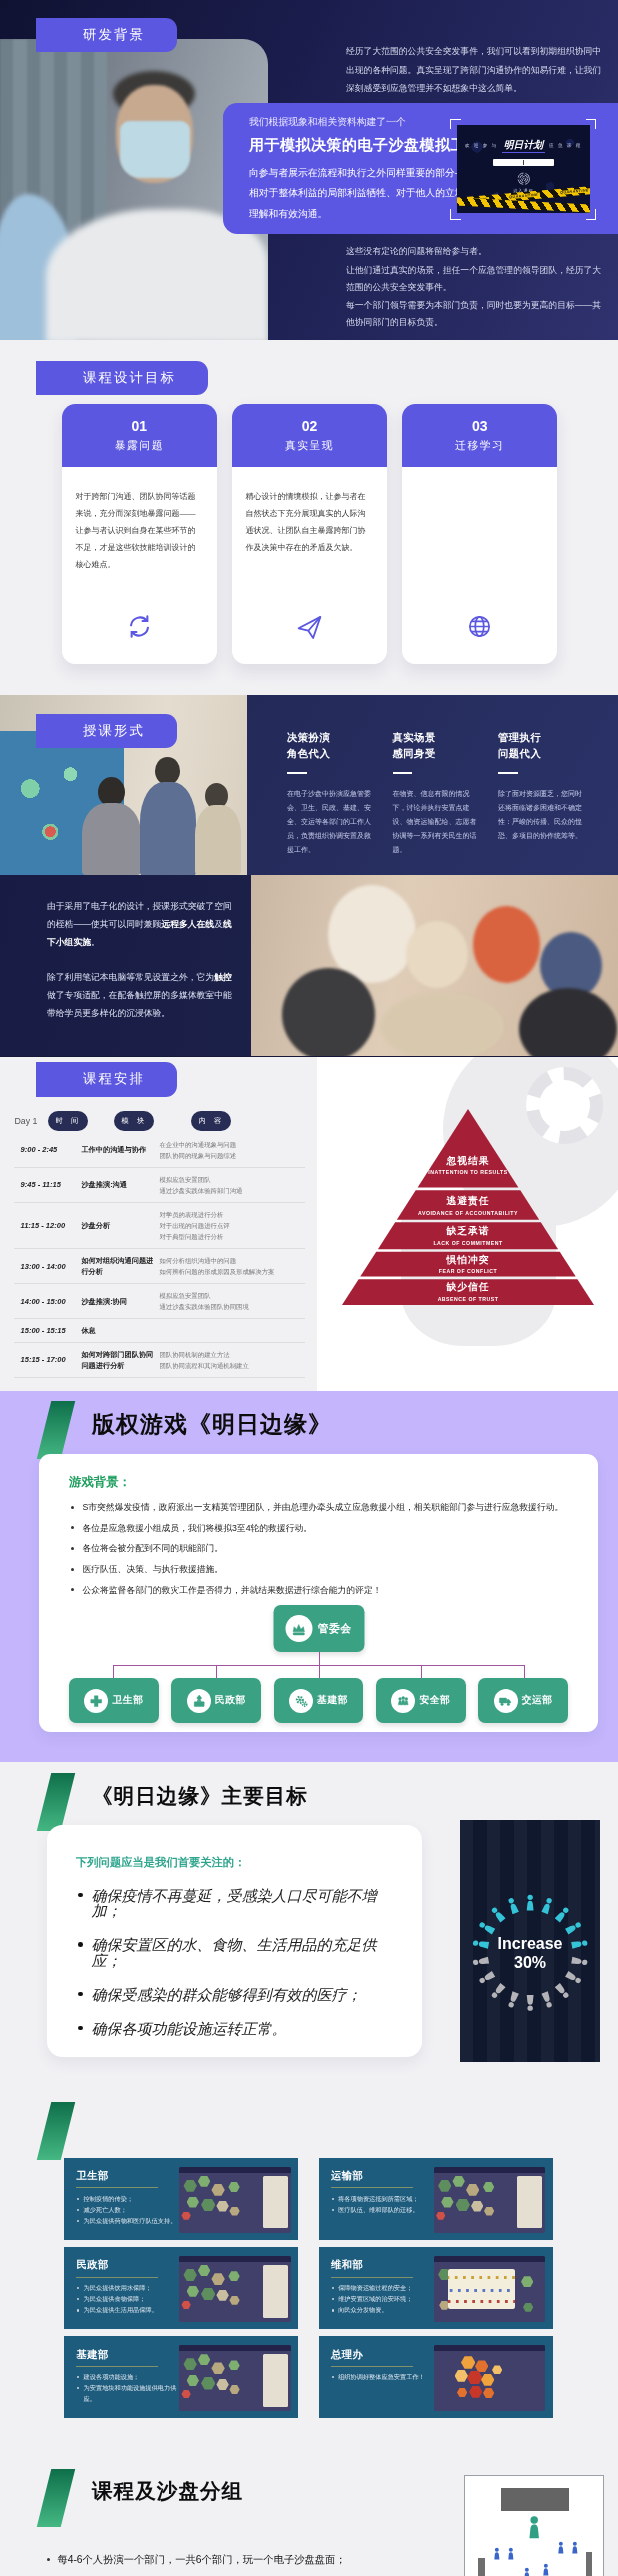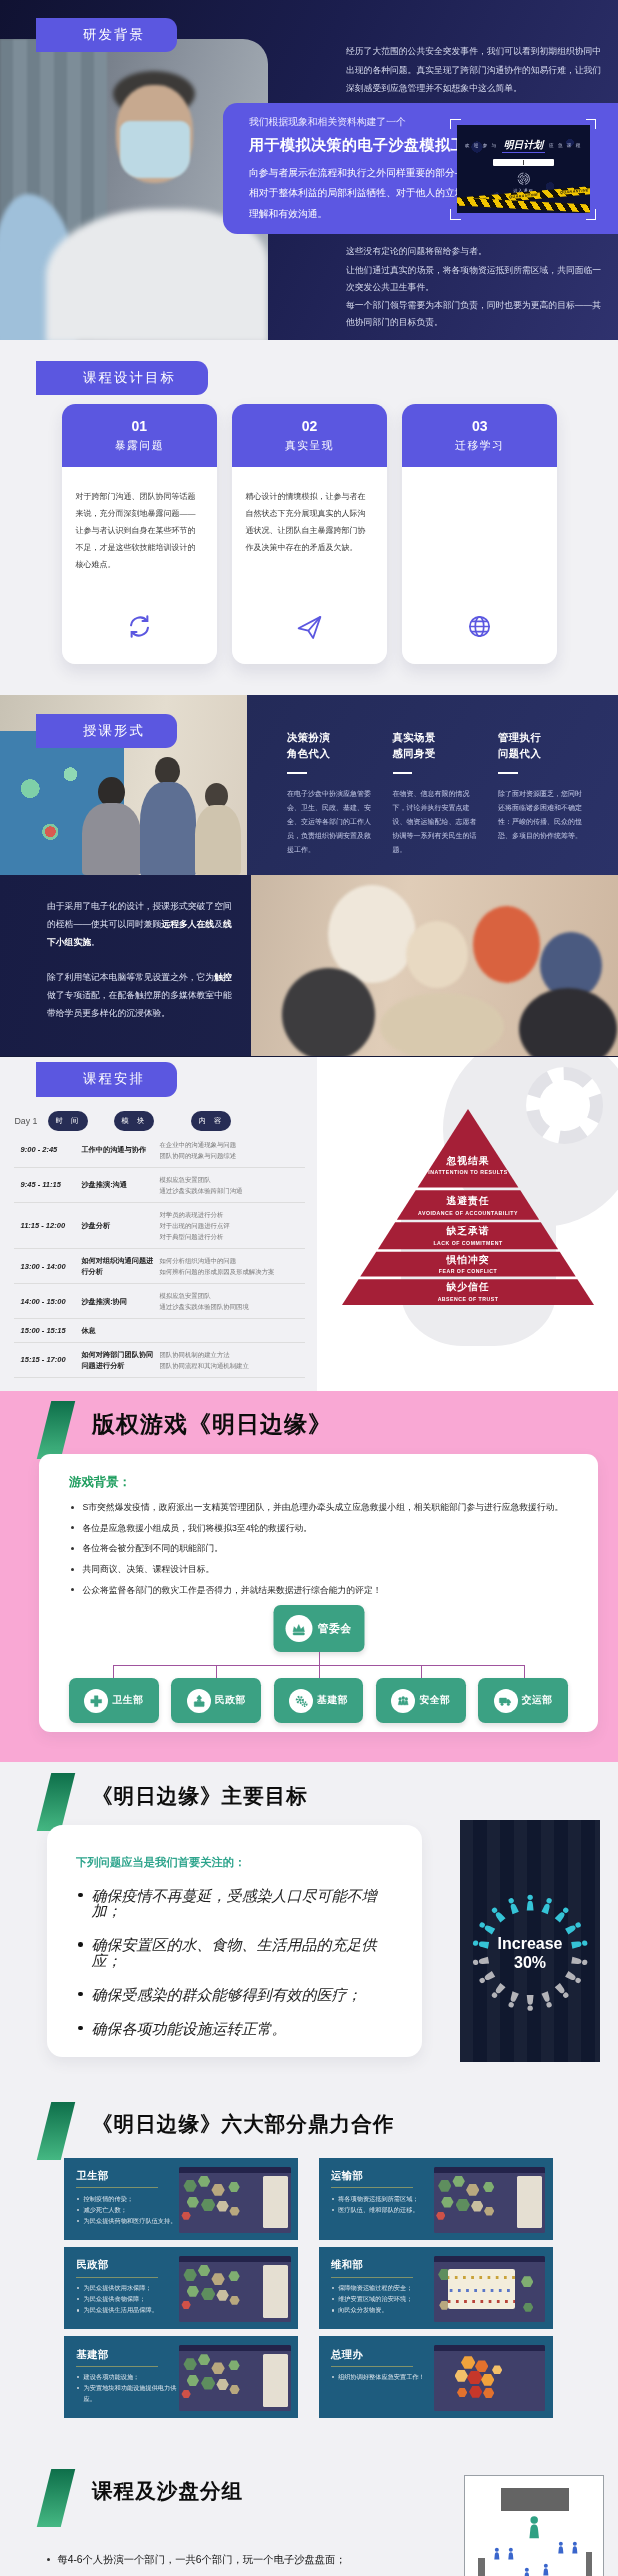--- a/index.html
+++ b/index.html
@@ -135,21 +135,21 @@
   .b1{clip-path:polygon(29.25% 41.5%,70.75% 41.5%,78.25% 56.5%,21.75% 56.5%);}
   .b2{clip-path:polygon(21.1% 57.8%,78.9% 57.8%,85.75% 71.5%,14.25% 71.5%);}
   .b3{clip-path:polygon(13.6% 72.8%,86.4% 72.8%,92.75% 85.5%,7.25% 85.5%);}
   .b4{clip-path:polygon(6.6% 86.8%,93.4% 86.8%,100% 100%,0% 100%);}
   .blabel{position:absolute;left:0;right:0;text-align:center;color:#fff;transform:translateY(-50%);}
   .blabel .bcn{font-size:9.8px;font-weight:800;letter-spacing:1px;}
   .blabel .ben{font-size:5.2px;font-weight:700;letter-spacing:0.5px;margin:1.5px auto 0;width:60%;line-height:6.7px;}
   .l0{top:29%;} .l1{top:49.5%;} .l2{top:65%;} .l3{top:79.5%;} .l4{top:93.5%;}
 
   
-  .gamebg{height:371px;background:#f9a8d4;}
+  .gamebg{height:371px;background:#c4b5fd;}
   .gamebg .sec-title{top:14.4px;}
   .gamebg h2{font-size:23px;}
   .gcard{position:absolute;left:39px;top:63px;width:559px;height:278px;background:#fff;border-radius:11.3px;
          box-shadow:0 5.2px 13.4px rgba(60,60,90,.08);padding:19.6px 30px 0;}
   .gb-title{margin:0 0 9.3px;font-size:12.4px;font-weight:800;color:#1f9e5f;}
   .gcard .dot-list li{font-size:8.8px;line-height:15.5px;color:#1c1c1c;margin-bottom:5.2px;}
   .gcard .dot-list li::before{top:5.7px;width:3.1px;height:3.1px;}
   .org{position:relative;height:129px;margin-top:7.2px;}
   .org-root{position:absolute;left:50%;top:0;transform:translateX(-50%);width:91px;height:47px;}
   .org-box{display:flex;align-items:center;justify-content:center;gap:5.2px;width:100%;height:100%;
@@ -260,21 +260,21 @@
             <span>QUARANTINE</span>
             <span>QUARANTINE</span>
             <span>QUARANTINE</span>
           </div>
           <div class="tape t2"></div>
         </div>
       </div>
     </div>
     <div class="hero-outro">
       <p>这些没有定论的问题将留给参与者。</p>
-      <p>让他们通过真实的场景，将各项物资运抵到所需区域，共同面临一次突发公共卫生事件。</p>
+      <p>让他们通过真实的场景，担任一个应急管理的领导团队，经历了大范围的公共安全突发事件。</p>
       <p>每一个部门领导需要为本部门负责，同时也要为更高的目标——其他协同部门的目标负责。</p>
     </div>
   </section>
 
   <section class="goals-design">
     <div class="badge"><span>课程设计目标</span></div>
     <div class="cards3">
       <div class="dcard">
         <div class="dhead">
           <div class="dnum">01</div>
@@ -477,21 +477,21 @@
     <div class="sec-title">
       <i class="slant"></i>
       <h2>版权游戏《明日边缘》</h2>
     </div>
     <div class="gcard">
       <h3 class="gb-title">游戏背景：</h3>
       <ul class="dot-list">
         <li>S市突然爆发疫情，政府派出一支精英管理团队，并由总理办牵头成立应急救援小组，相关职能部门参与进行应急救援行动。</li>
         <li>各位是应急救援小组成员，我们将模拟3至4轮的救援行动。</li>
         <li>各位将会被分配到不同的职能部门。</li>
-        <li>共同商议、决策、课程设计目标。</li>
+        <li>医疗队伍、决策、与执行救援措施。</li>
         <li>公众将监督各部门的救灾工作是否得力，并就结果数据进行综合能力的评定！</li>
       </ul>
       <div class="org">
         <div class="org-root">
           <div class="org-box">
             <span class="ocir">
               <svg viewBox="0 0 32 32">
                   <path d="M5 21 L7 11 L12 16 L16 7 L20 16 L25 11 L27 21 Z"></path>
                   <rect x="5" y="23" width="22" height="4" rx="1.5"></rect>
                 </svg>
@@ -669,21 +669,20 @@
       <div class="inc-label">
         <div>Increase</div>
         <div>30%</div>
       </div>
     </div>
   </section>
 
   <section class="six">
     <div class="sec-title">
       <i class="slant"></i>
-      <h2>《明日边缘》六大部分鼎力合作</h2>
     </div>
     <div class="six-grid">
       <div class="scard">
         <div class="sc-left">
           <h4>卫生部</h4>
           <i class="uline"></i>
           <ul class="dot-list">
               <li>控制疫情的传染；</li>
               <li>减少死亡人数；</li>
               <li>为民众提供药物和医疗队伍支持。</li>

